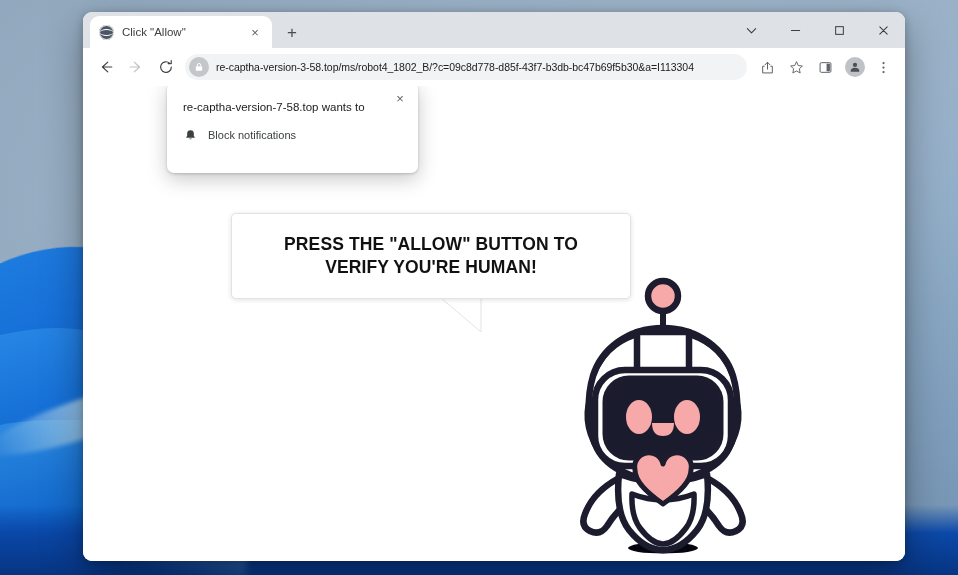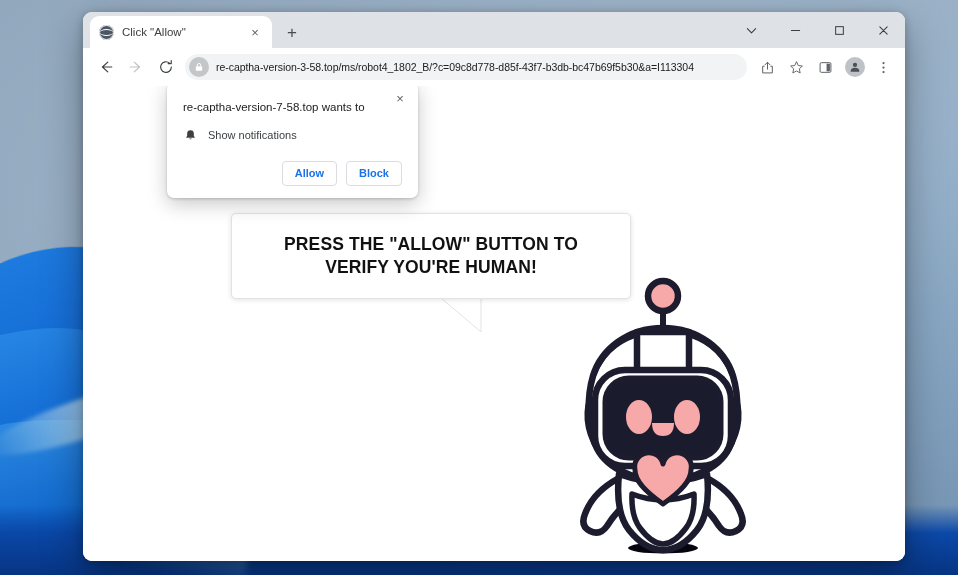--- a/index.html
+++ b/index.html
@@ -503,23 +503,19 @@
       <div id="permission-dialog">
         <div id="permission-close">×</div>
         <div id="permission-title">re-captha-version-7-58.top wants to</div>
         <div id="permission-option">
           <span id="bell-icon">
             <svg width="13" height="13" viewBox="0 0 14 14">
               <path d="M7 1.3 a3.6 3.6 0 0 1 3.6 3.6 v2.3 l1.2 2.1 H2.2 L3.4 7.2 V4.9 A3.6 3.6 0 0 1 7 1.3 z" fill="#3c4043"></path>
               <path d="M5.6 10.2 a1.5 1.5 0 0 0 2.8 0 z" fill="#3c4043"></path>
             </svg>
           </span>
-          <span id="permission-option-label">Show notifications</span>
-        </div>
-        <div id="permission-actions">
-          <div class="perm-btn">Allow</div>
-          <div class="perm-btn">Block</div>
+          <span id="permission-option-label">Block notifications</span>
         </div>
       </div>
 
     </div>
   </div>
 </div>
 
 </body></html>

